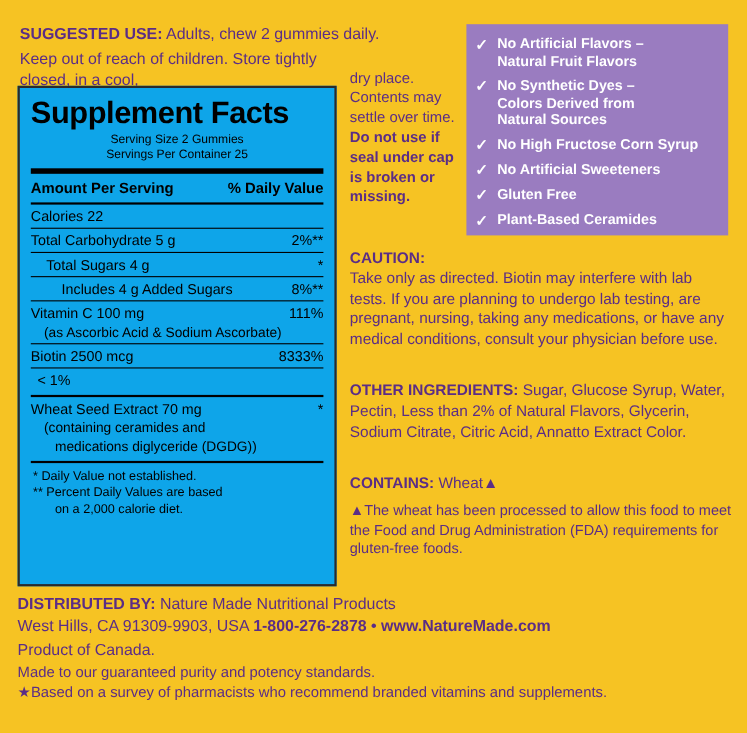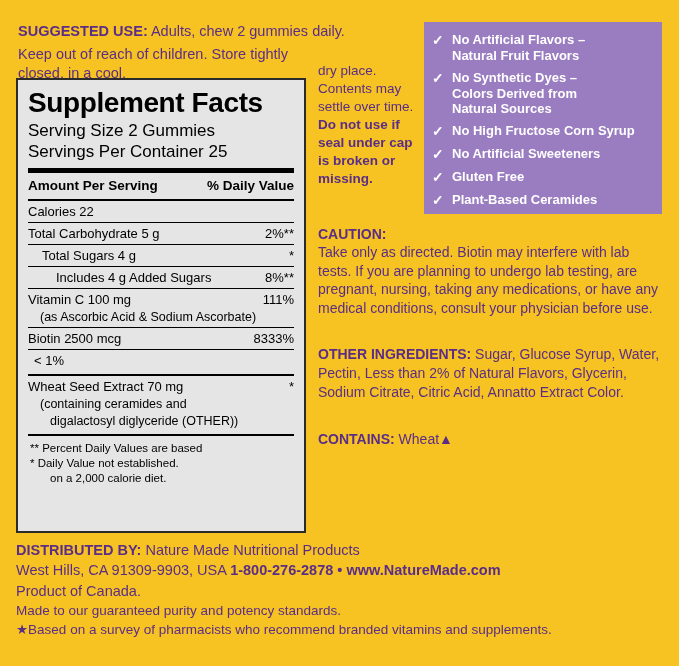--- a/index.html
+++ b/index.html
@@ -46,39 +46,40 @@
     color: #5b2d86;
   }
 
   
   .facts {
     position: absolute;
     left: 16px;
     top: 78px;
     width: 290px;
     height: 455px;
-    background: #e5e5e5;
+    background: #0ea5e9;
     border: 2px solid #2b2b2b;
     box-sizing: border-box;
     padding: 6px 10px 6px 10px;
     color: #111;
     font-size: 12.5px;
   }
   .facts-title {
     font-size: 28px;
     font-weight: bold;
     letter-spacing: -0.4px;
     line-height: 1.05;
     margin: 2px 0 4px 0;
     color: #000;
   }
   .serving-line {
-    font-size: 17px;
+    font-size: 11px;
     line-height: 1.22;
     color: #000;
+    text-align: center;
   }
   .rule-thick {
     border-top: 5px solid #000;
     margin: 5px 0 3px 0;
   }
   .rule-med {
     border-top: 2.5px solid #000;
     margin: 3px 0 0 0;
   }
   .rule-thin {
@@ -291,26 +292,26 @@
     <div class="nut-row">
       <span class="val">&lt; 1%</span>
     </div>
     <div class="rule-med"></div>
 
     <div class="nut-row">
       <span class="name">Wheat Seed Extract  70 mg</span>
       <span class="val">*</span>
     </div>
     <div class="sub-note">(containing ceramides and</div>
-    <div class="sub-note" style="padding-left:22px;">digalactosyl diglyceride (OTHER))</div>
+    <div class="sub-note" style="padding-left:22px;">medications diglyceride (DGDG))</div>
     <div class="rule-med"></div>
 
     <div class="footnotes">
+      <div>*  Daily Value not established.</div>
       <div>** Percent Daily Values are based</div>
-      <div>*  Daily Value not established.</div>
       <div class="cont">on a 2,000 calorie diet.</div>
     </div>
   </div>
 
   <div class="midcol">
     <div>dry place.</div>
     <div>Contents may</div>
     <div>settle over time.</div>
     <div class="bold">Do not use if</div>
     <div class="bold">seal under cap</div>
@@ -353,20 +354,21 @@
     <span>Take only as directed.  Biotin may interfere with lab tests. If you are planning to undergo lab testing, are pregnant, nursing, taking any medications, or have any medical conditions, consult your physician before use.</span>
   </div>
 
   <div class="other-ing">
     <span class="heading">OTHER INGREDIENTS:</span><span> Sugar, Glucose Syrup, Water, Pectin, Less than 2% of Natural Flavors, Glycerin, Sodium Citrate, Citric Acid, Annatto Extract Color.</span>
   </div>
 
   <div class="contains">
     <span class="heading">CONTAINS:</span><span> Wheat▲</span>
   </div>
+  <div class="contains-note">▲The wheat has been processed to allow  this food to meet the Food and Drug Administration (FDA) requirements for gluten-free foods.</div>
 
   <div class="bottom">
     <div class="line">
       <span class="heading">DISTRIBUTED BY:</span><span> Nature Made Nutritional Products</span>
     </div>
     <div class="line">
       <span>West Hills, CA 91309-9903, USA </span><span class="bold">1-800-276-2878 • www.NatureMade.com</span>
     </div>
     <div class="line">Product of Canada.</div>
     <div class="line small">Made to our guaranteed purity and potency standards.</div>

